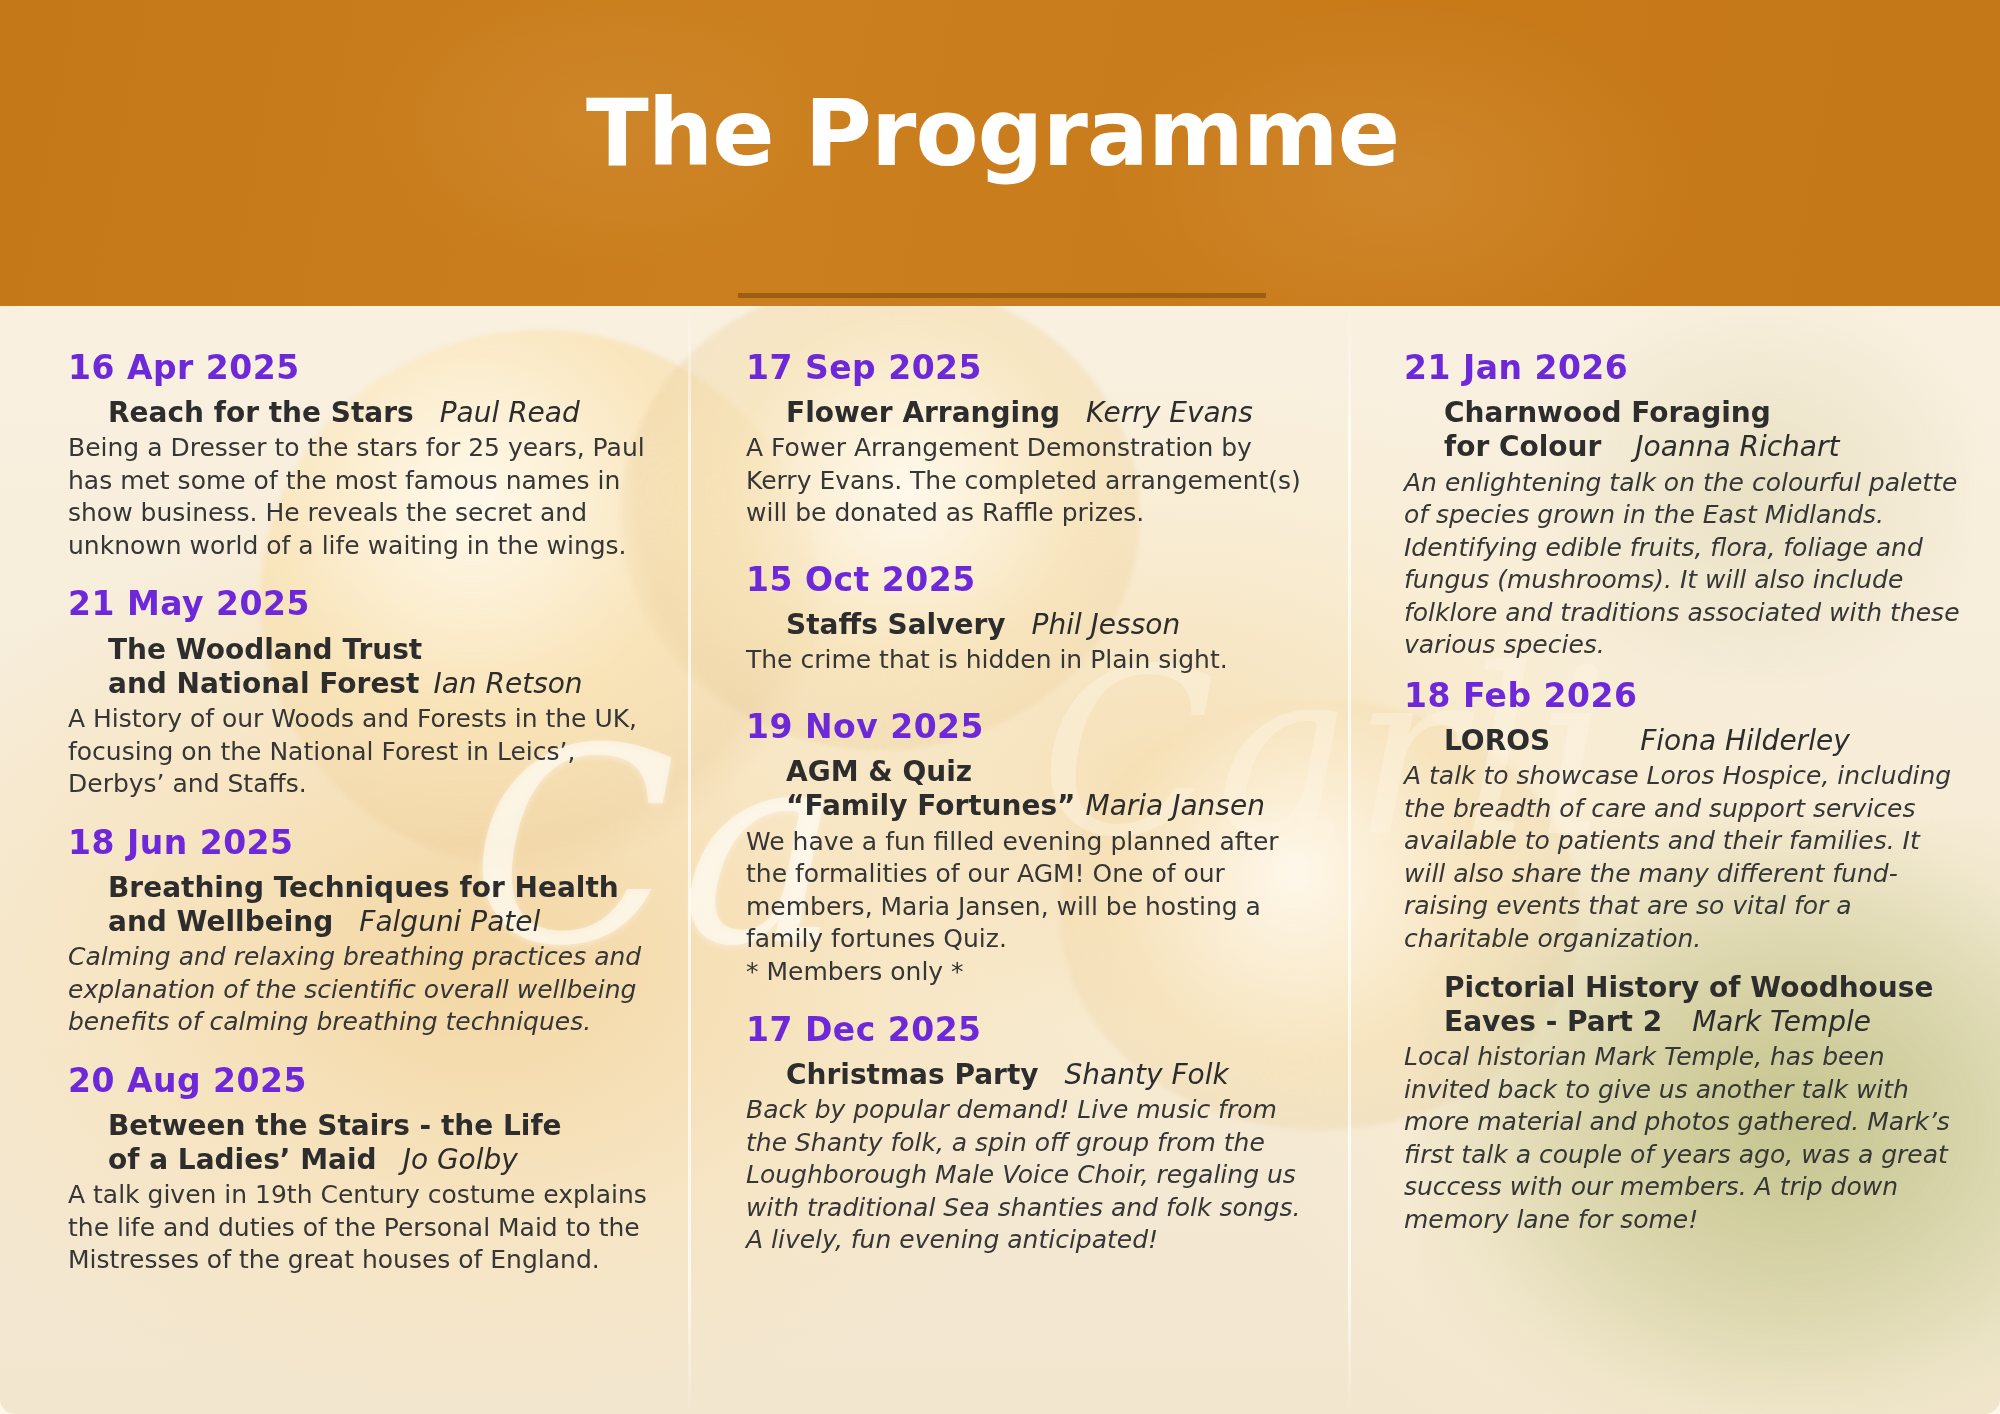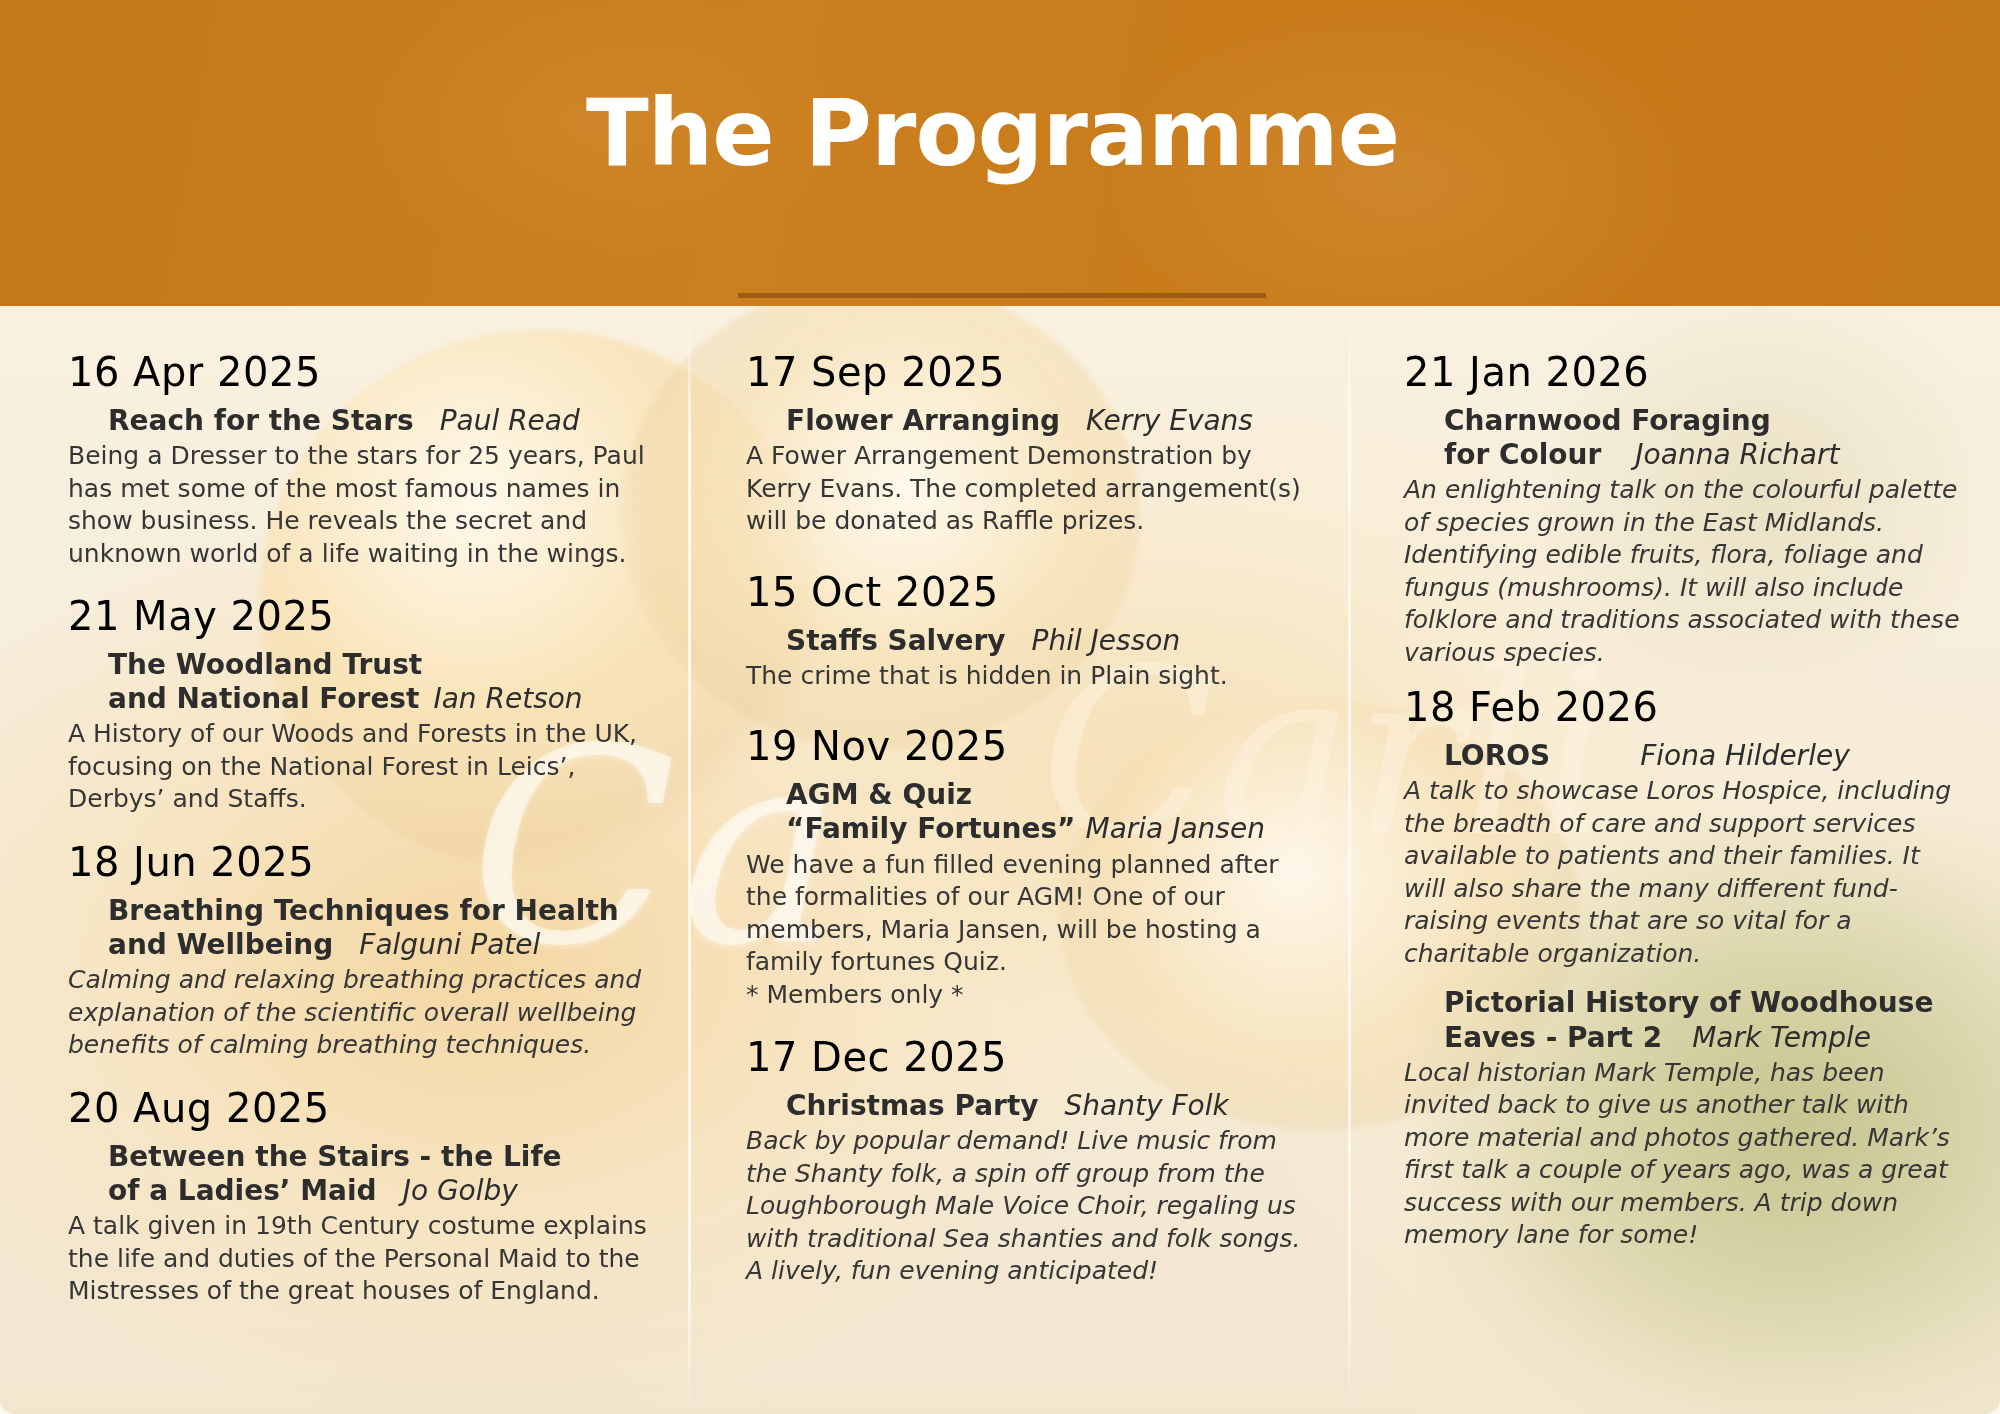--- a/index.html
+++ b/index.html
@@ -141,23 +141,23 @@
   .col {
     box-sizing: border-box;
     position: relative;
   }
   .col-1 { width: 688px; padding: 20px 40px 0 68px; }
   .col-2 { width: 660px; padding: 20px 40px 0 58px; }
   .col-3 { width: 652px; padding: 20px 34px 0 56px; }
 
   .event { margin-bottom: 6px; }
   .event-date {
-    color: #000000;
-    font-weight: normal;
-    font-size: 40px;
+    color: #6d28d9;
+    font-weight: bold;
+    font-size: 33px;
     letter-spacing: 0.5px;
     margin-bottom: 10px;
     line-height: 1.1;
   }
   .event-head {
     font-size: 28px;
     line-height: 1.22;
     margin-bottom: 2px;
     color: #2f2f2f;
   }

